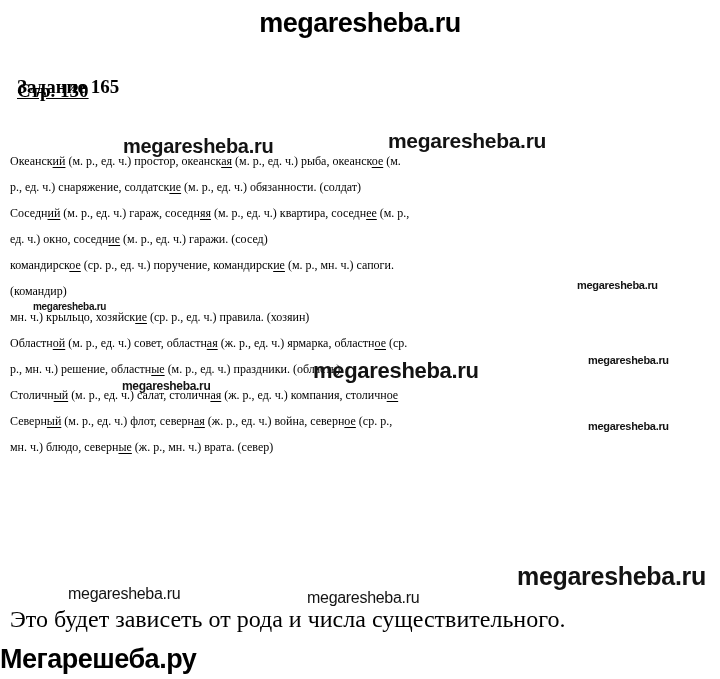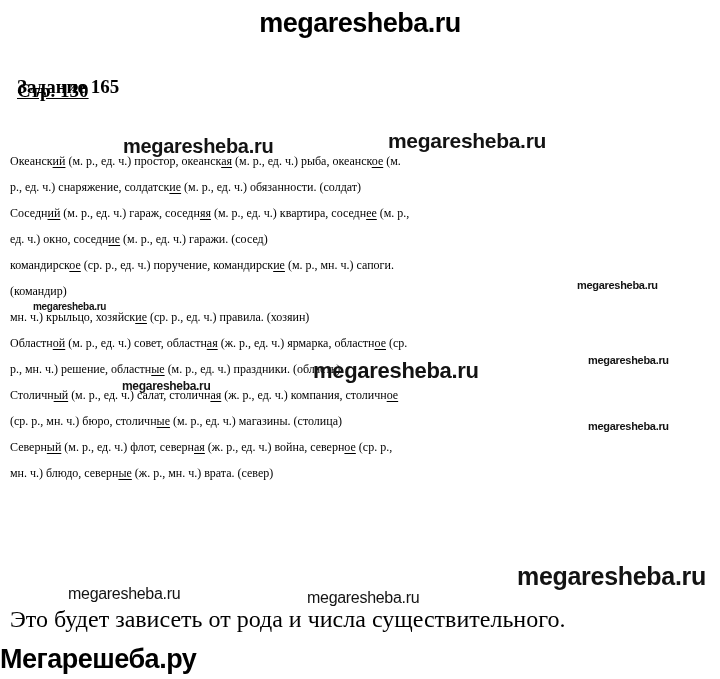--- a/index.html
+++ b/index.html
@@ -65,21 +65,20 @@
       <div class="tline">Океанск<u>ий</u> (м. р., ед. ч.) простор, океанск<u>ая</u> (м. р., ед. ч.) рыба, океанск<u>ое</u> (м.</div>
       <div class="tline">р., ед. ч.) снаряжение, солдатск<u>ие</u> (м. р., ед. ч.) обязанности. (солдат)</div>
       <div class="tline">Соседн<u>ий</u> (м. р., ед. ч.) гараж, соседн<u>яя</u> (м. р., ед. ч.) квартира, соседн<u>ее</u> (м. р.,</div>
       <div class="tline">ед. ч.) окно, соседн<u>ие</u> (м. р., ед. ч.) гаражи. (сосед)</div>
       <div class="tline">командирск<u>ое</u> (ср. р., ед. ч.) поручение, командирск<u>ие</u> (м. р., мн. ч.) сапоги.</div>
       <div class="tline">(командир)</div>
       <div class="tline">мн. ч.) крыльцо, хозяйск<u>ие</u> (ср. р., ед. ч.) правила. (хозяин)</div>
       <div class="tline">Областн<u>ой</u> (м. р., ед. ч.) совет, областн<u>ая</u> (ж. р., ед. ч.) ярмарка, областн<u>ое</u> (ср.</div>
       <div class="tline">р., мн. ч.) решение, областн<u>ые</u> (м. р., ед. ч.) праздники. (область)</div>
       <div class="tline">Столичн<u>ый</u> (м. р., ед. ч.) салат, столичн<u>ая</u> (ж. р., ед. ч.) компания, столичн<u>ое</u></div>
-      <div class="tline">(ср. р., мн. ч.) бюро, столичн<u>ые</u> (м. р., ед. ч.) магазины. (столица)</div>
       <div class="tline">Северн<u>ый</u> (м. р., ед. ч.) флот, северн<u>ая</u> (ж. р., ед. ч.) война, северн<u>ое</u> (ср. р.,</div>
       <div class="tline">мн. ч.) блюдо, северн<u>ые</u> (ж. р., мн. ч.) врата. (север)</div>
     </div>
 
   <div class="conclusion">Это будет зависеть от рода и числа существительного.</div>
 
   <div class="footer">Мегарешеба.ру</div>
 
 <span class="wm" style="left: 123px; top: 135px; font-size: 20px; font-weight: bold; color: rgb(19, 19, 19);">megaresheba.ru</span>
     <span class="wm" style="left: 388px; top: 129px; font-size: 21px; font-weight: bold; color: rgb(19, 19, 19);">megaresheba.ru</span>

